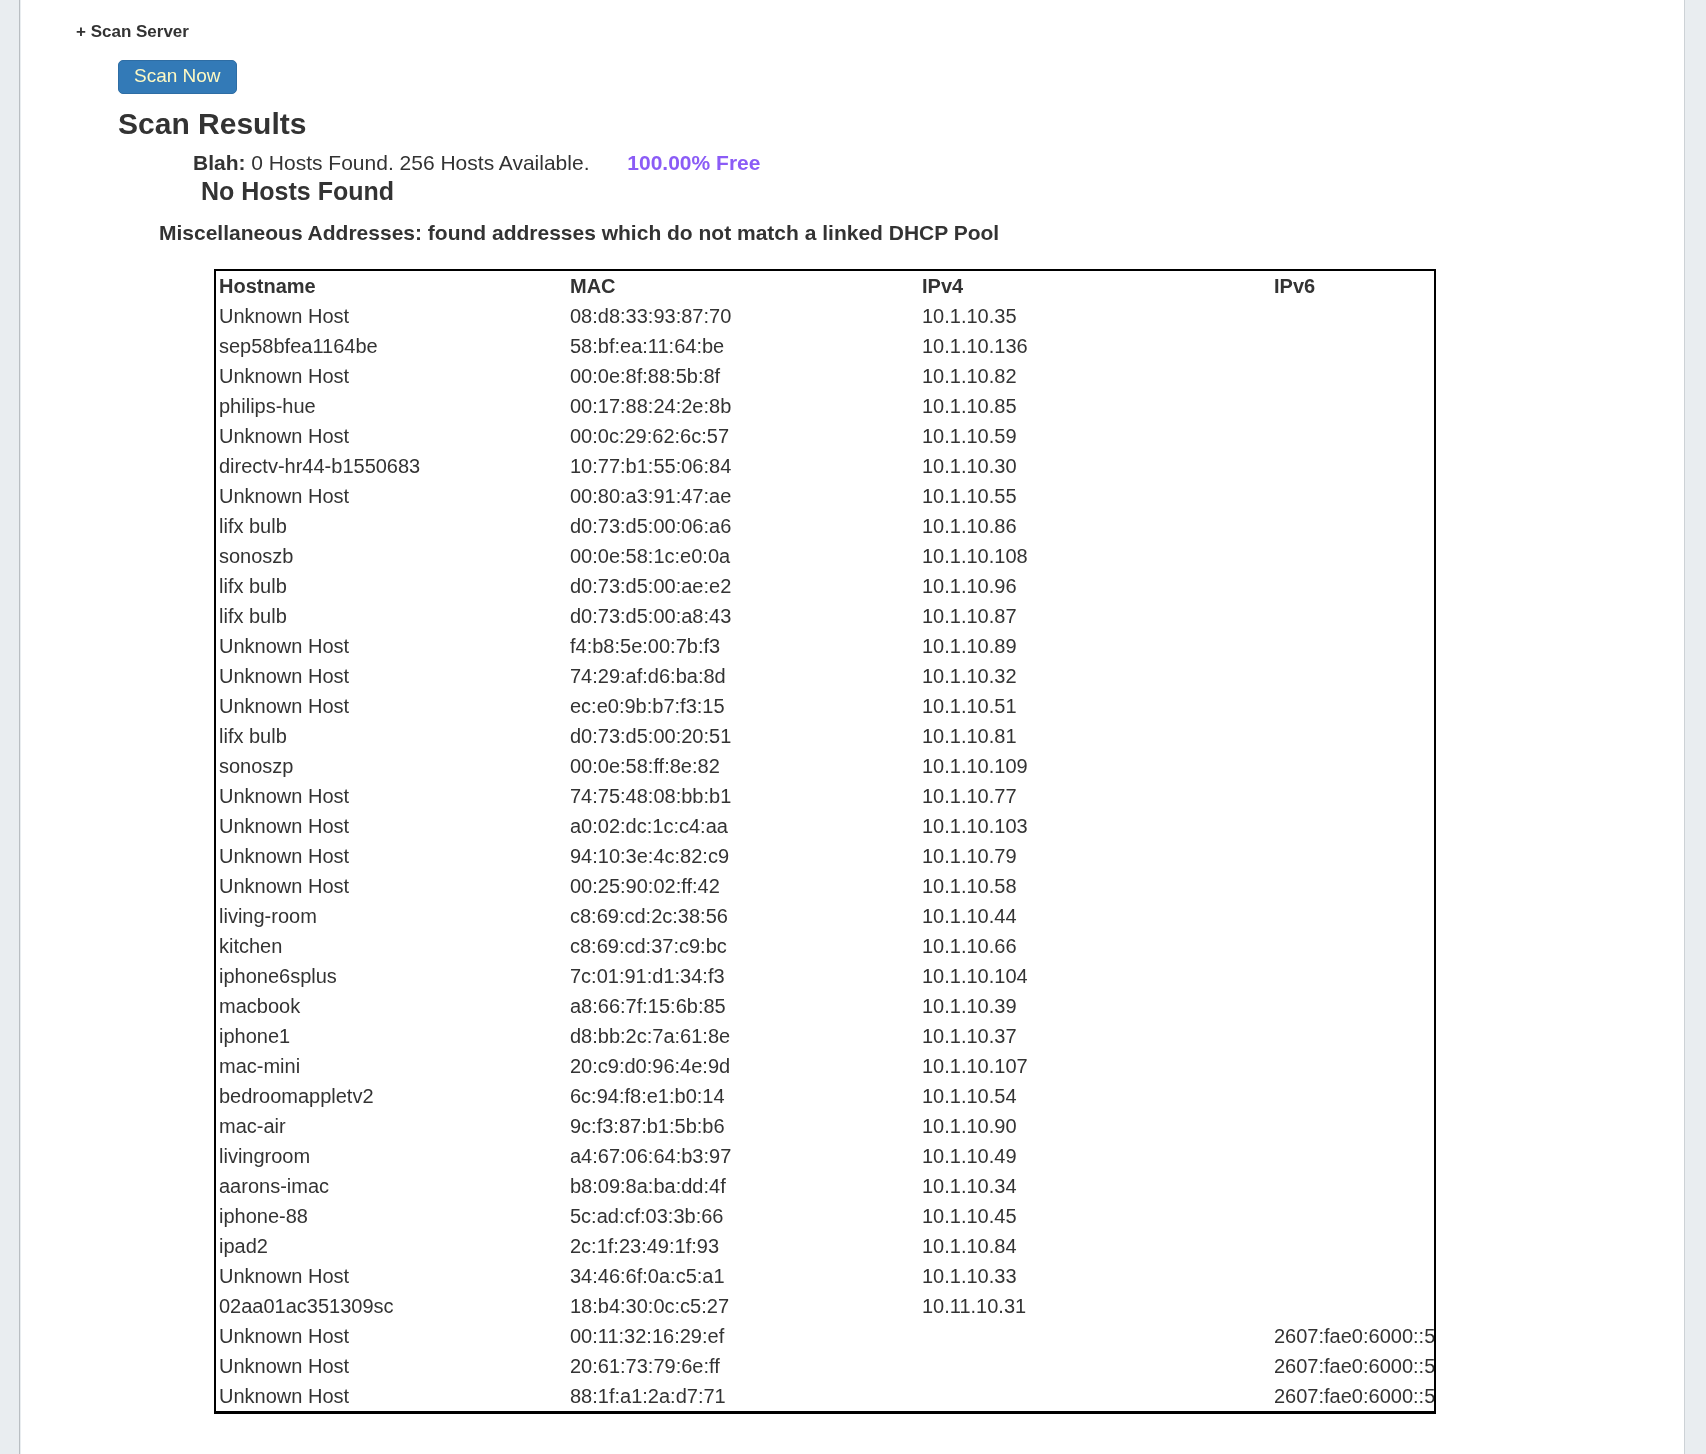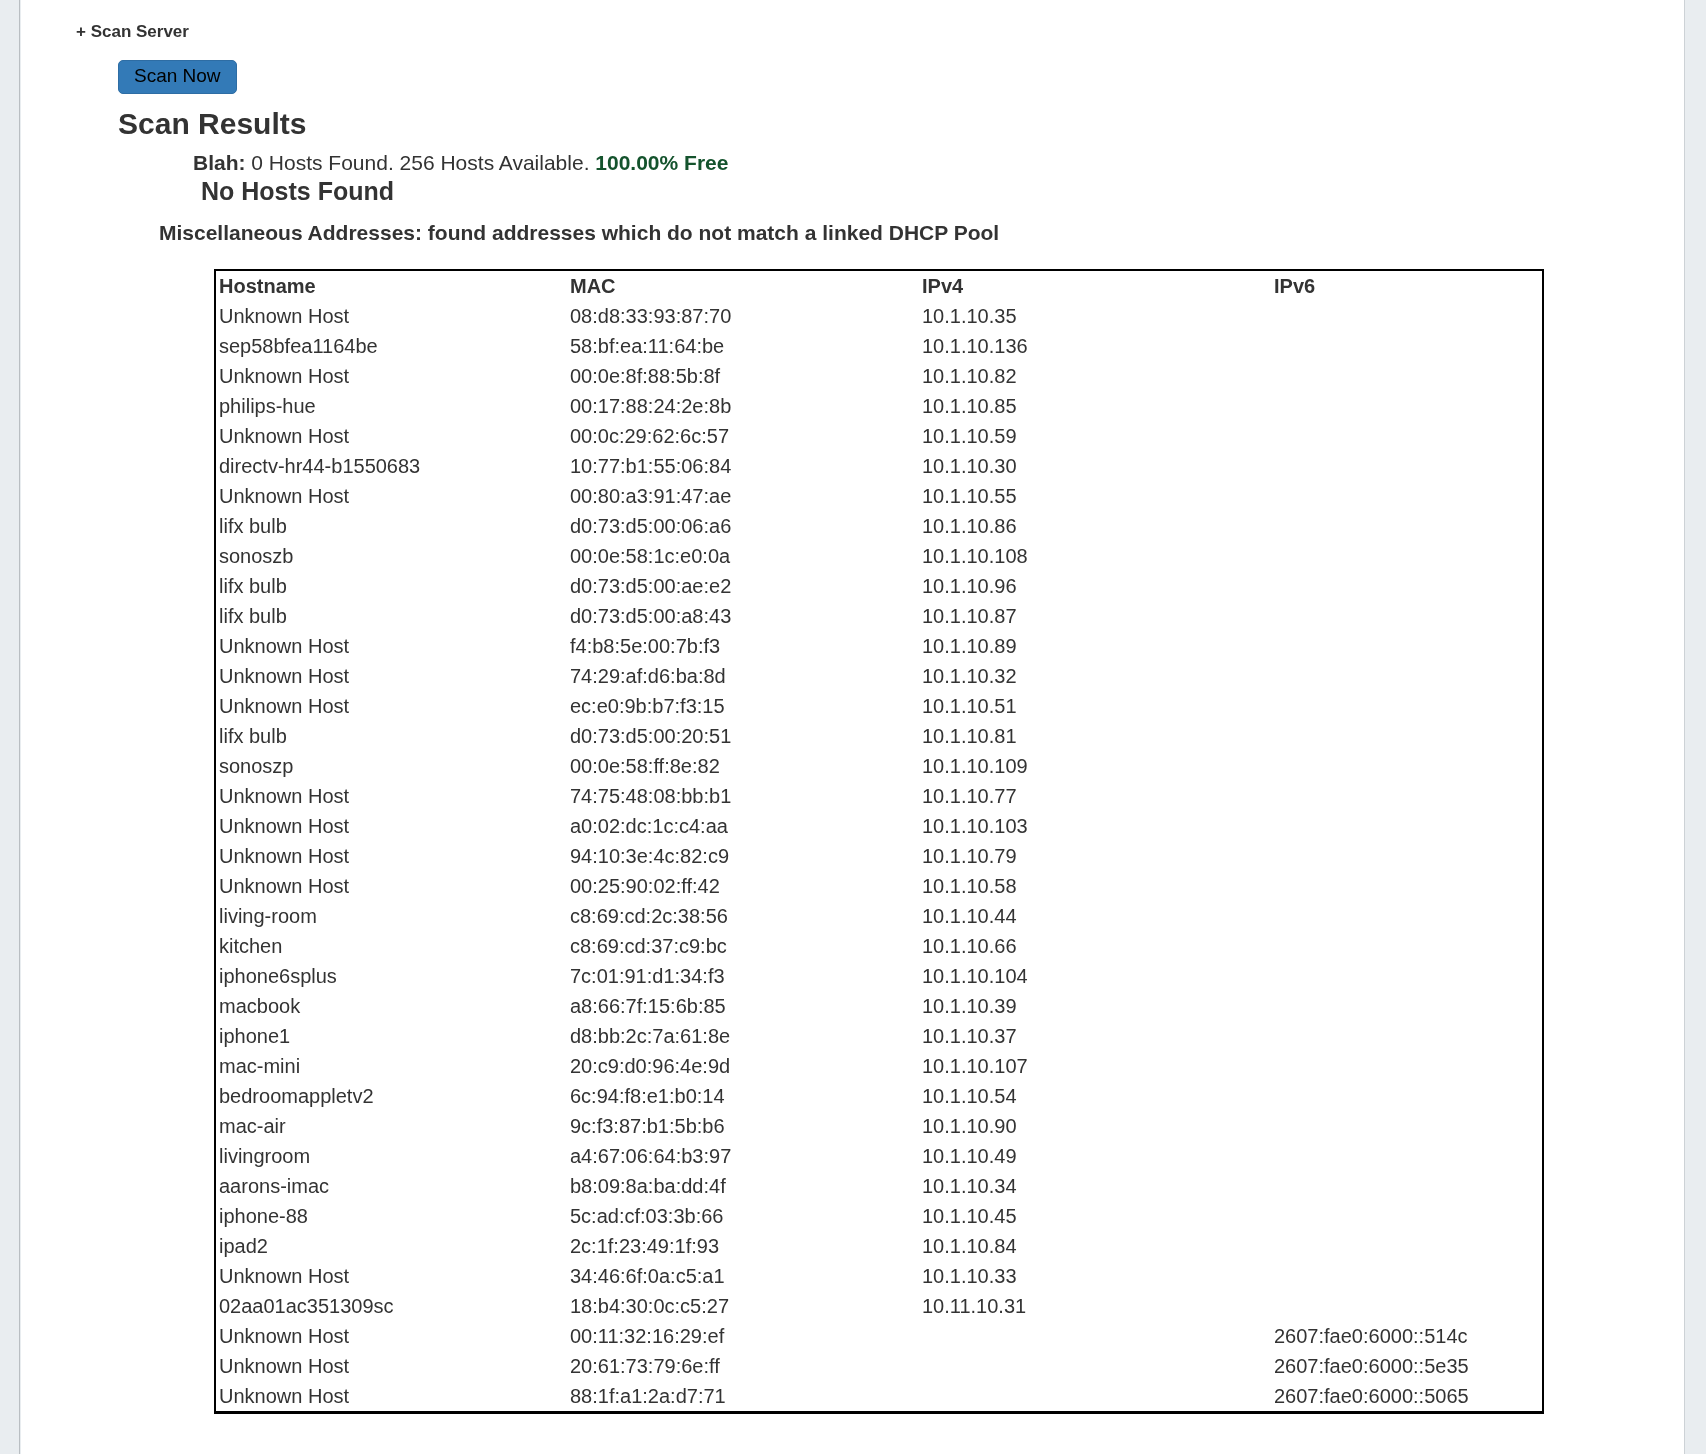--- a/index.html
+++ b/index.html
@@ -26,21 +26,21 @@
   .h1 {
     margin: 18px 0 0 55px;
     font-size: 17px; font-weight: bold; line-height: 28px;
   }
   .btn-primary {
     display: inline-block;
     margin: 14px 0 0 97px;
     background: #337ab7;
     border: 1px solid #2e6da4;
     border-radius: 5px;
-    color: #000000;
+    color: #fef9c3;
     font-family: "Liberation Sans", sans-serif;
     font-size: 19px;
     padding: 4px 15px 6px 15px;
     cursor: pointer;
   }
   .h2 {
     margin: 16px 0 0 97px;
     font-size: 30px; font-weight: bold; line-height: 28px;
   }
   .summary {
@@ -52,21 +52,21 @@
   .no-hosts {
     margin: 0 5px 0 180px;
     font-size: 25px; font-weight: bold; line-height: 28px;
   }
   .misc {
     margin: 14px 15px 0 138px;
     font-size: 21px; font-weight: bold; line-height: 28px;
   }
   table.scan {
     margin: 22px 0 0 193px;
-    width: 1330px;
+    width: 1222px;
     table-layout: fixed;
     border-collapse: collapse;
     border: 2px solid #000;
     border-bottom-width: 3px;
     font-size: 20px;
   }
   table.scan th, table.scan td {
     padding: 0 0 0 3px;
     line-height: 30px;
     text-align: left;
@@ -82,21 +82,21 @@
 <div class="gutter-right"></div>
 
 <div class="content">
 
   <div class="h1">+ Scan Server</div>
 
   <button class="btn-primary" style="background: rgb(51, 122, 183); border-color: rgb(46, 109, 164);">Scan Now</button>
 
   <div class="h2">Scan Results</div>
 
-  <div class="summary"><span class="b">Blah:</span><span> 0 Hosts Found. 256 Hosts Available. </span><span class="green" style="color: #14532d;">100.00% Free</span></div>
+  <div class="summary"><span class="b">Blah:</span><span> 0 Hosts Found. 256 Hosts Available. </span><span class="green" style="color: #8b5cf6; margin-left: 32px;">100.00% Free</span></div>
 
   <div class="no-hosts">No Hosts Found</div>
 
   <div class="misc">Miscellaneous Addresses: found addresses which do not match a linked DHCP Pool</div>
 
   <table class="scan">
     <colgroup>
       <col style="width:352px">
         <col style="width:352px">
         <col style="width:352px">

